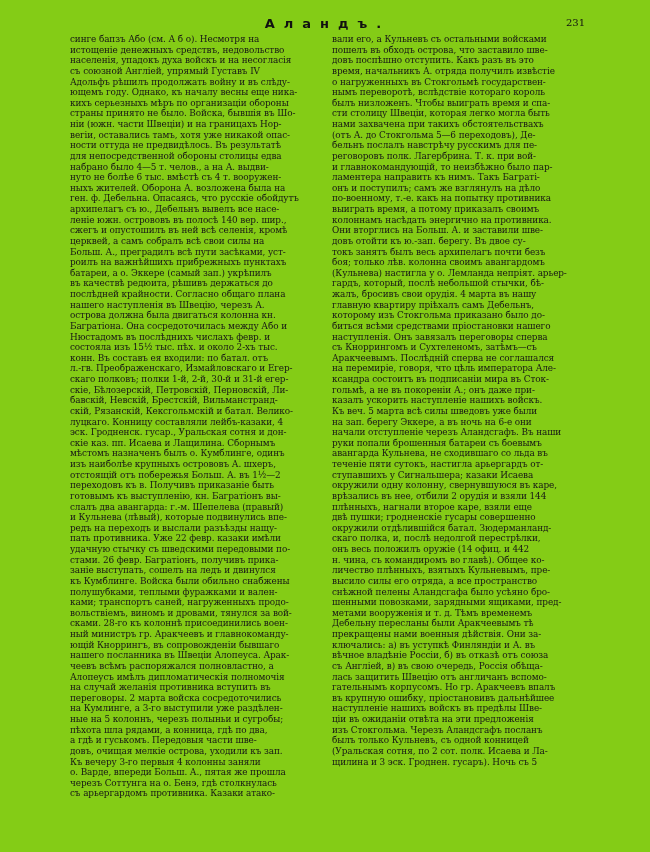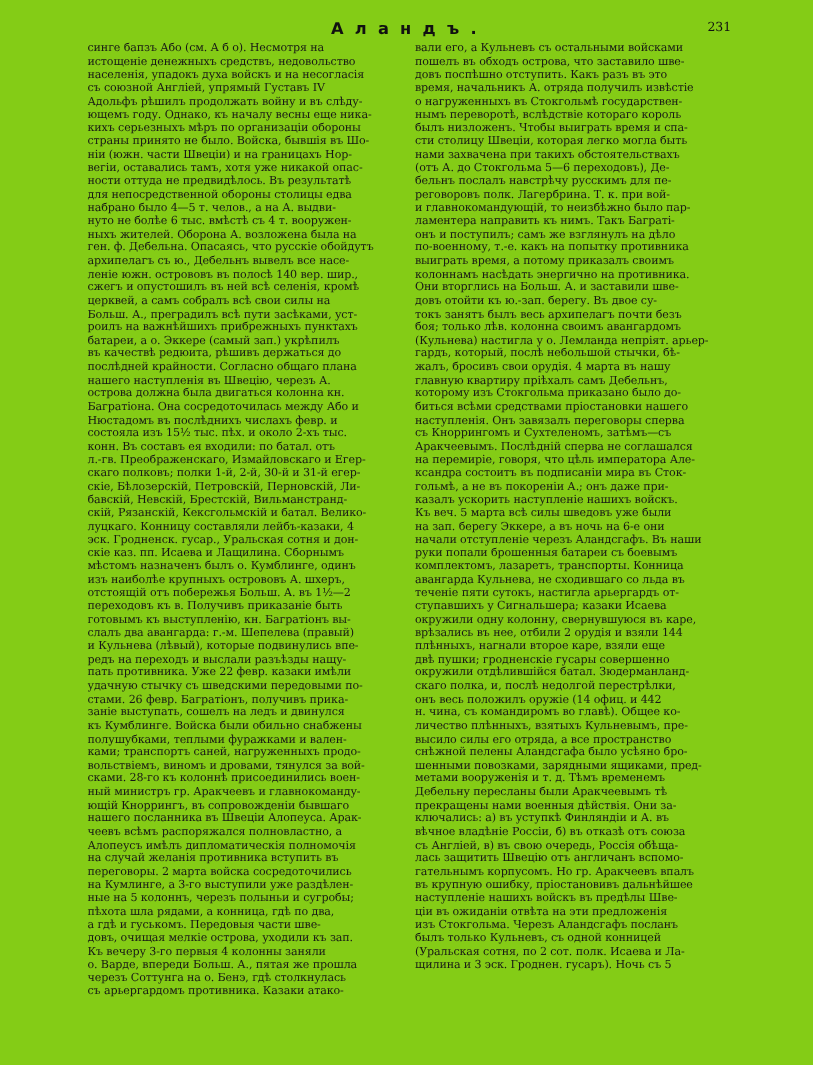--- a/index.html
+++ b/index.html
@@ -178,21 +178,20 @@
         <div class="line">съ Кноррингомъ и Сухтеленомъ, затѣмъ—съ</div>
         <div class="line">Аракчеевымъ. Послѣдній сперва не соглашался</div>
         <div class="line">на перемиріе, говоря, что цѣль императора Але-</div>
         <div class="line">ксандра состоитъ въ подписаніи мира въ Сток-</div>
         <div class="line">гольмѣ, а не въ покореніи А.; онъ даже при-</div>
         <div class="line">казалъ ускорить наступленіе нашихъ войскъ.</div>
         <div class="line">Къ веч. 5 марта всѣ силы шведовъ уже были</div>
         <div class="line">на зап. берегу Эккере, а въ ночь на 6-е они</div>
         <div class="line">начали отступленіе черезъ Аландсгафъ. Въ наши</div>
         <div class="line">руки попали брошенныя батареи съ боевымъ</div>
-        <div class="line">комплектомъ, лазаретъ, транспорты. Конница</div>
         <div class="line">авангарда Кульнева, не сходившаго со льда въ</div>
         <div class="line">теченіе пяти сутокъ, настигла арьергардъ от-</div>
         <div class="line">ступавшихъ у Сигнальшера; казаки Исаева</div>
         <div class="line">окружили одну колонну, свернувшуюся въ каре,</div>
         <div class="line">врѣзались въ нее, отбили 2 орудія и взяли 144</div>
         <div class="line">плѣнныхъ, нагнали второе каре, взяли еще</div>
         <div class="line">двѣ пушки; гродненскіе гусары совершенно</div>
         <div class="line">окружили отдѣлившійся батал. Зюдерманланд-</div>
         <div class="line">скаго полка, и, послѣ недолгой перестрѣлки,</div>
         <div class="line">онъ весь положилъ оружіе (14 офиц. и 442</div>

